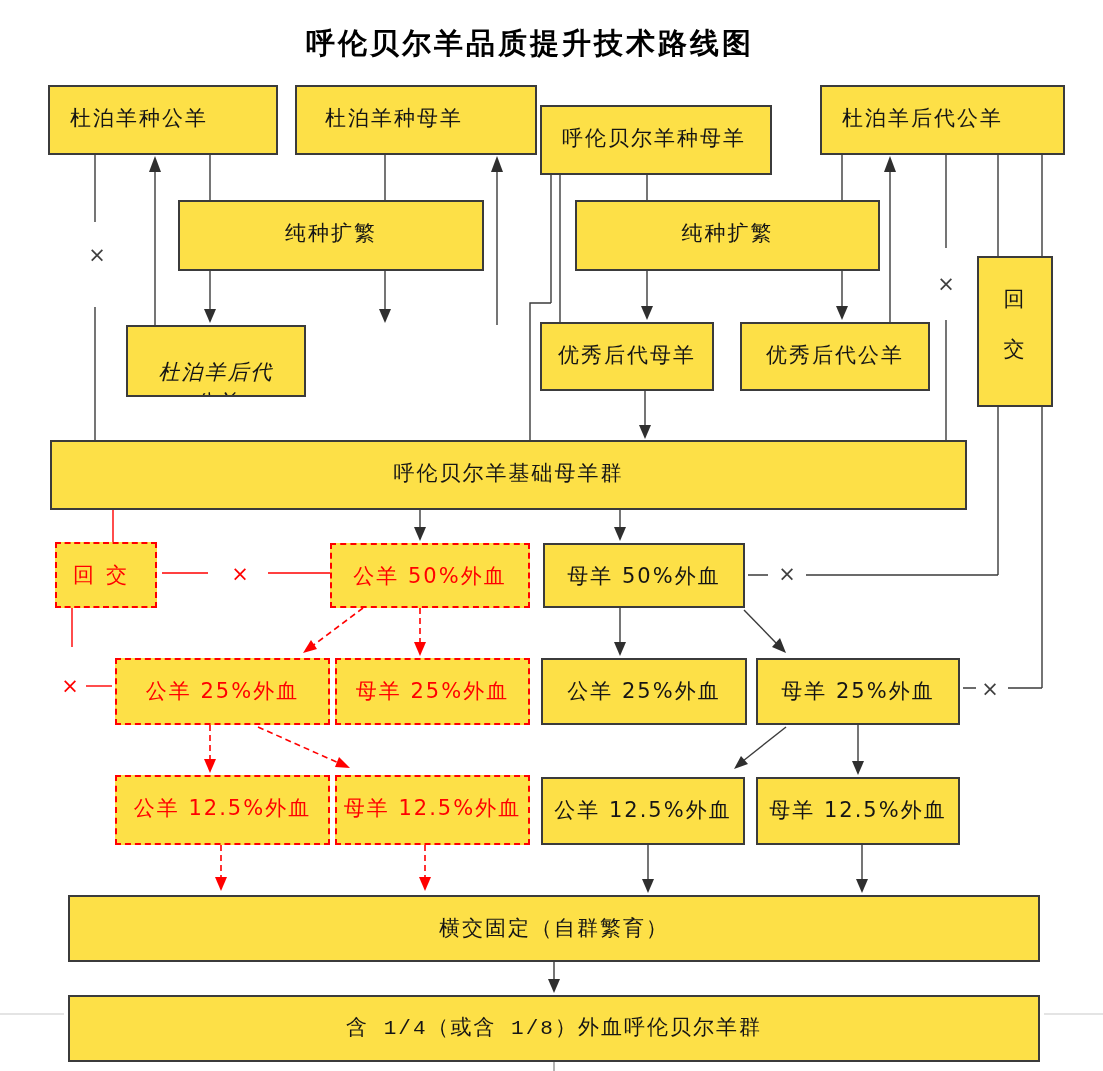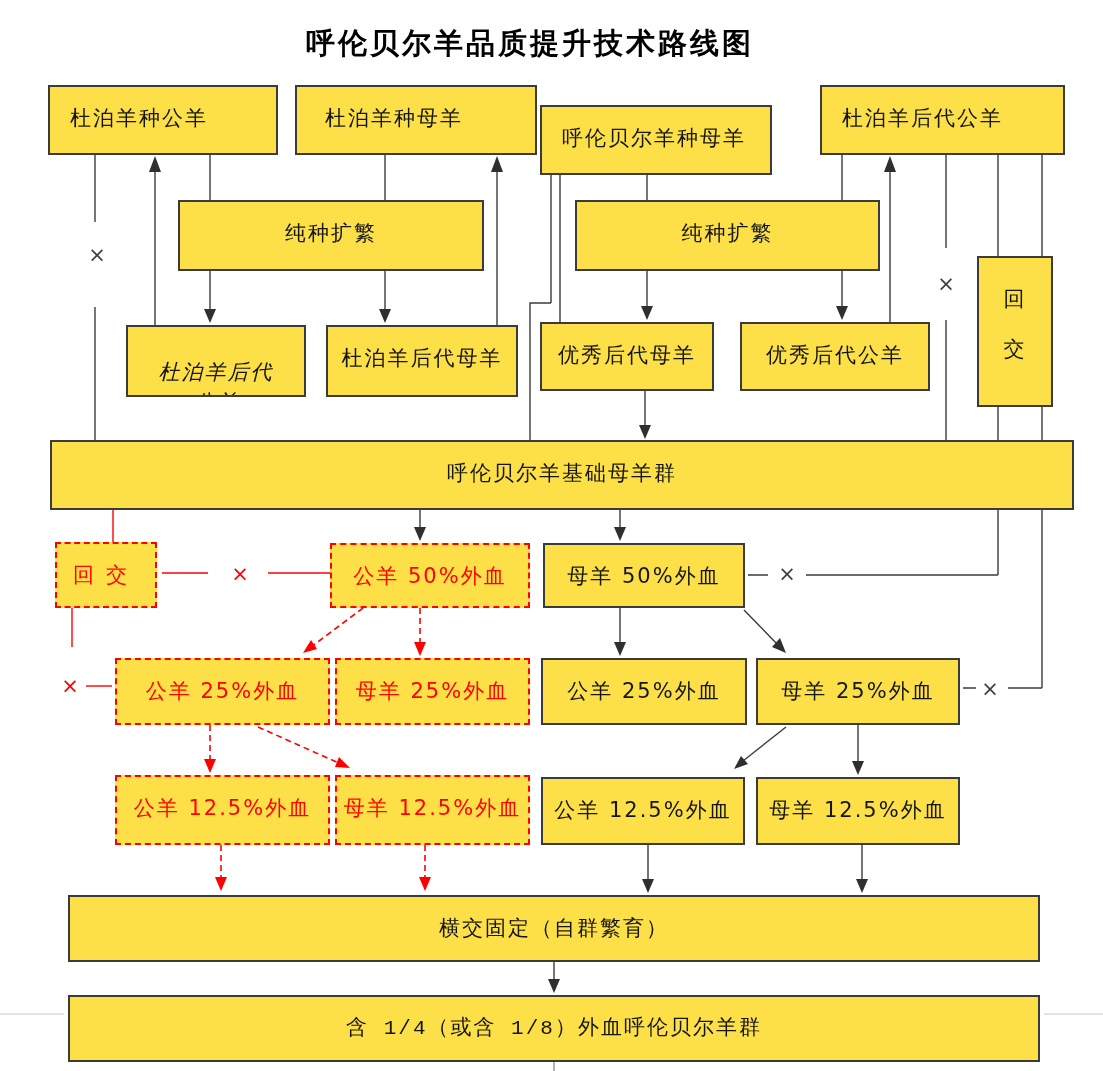--- a/index.html
+++ b/index.html
@@ -128,27 +128,26 @@
 
   <div class="box tl" style="left:48px;top:85px;width:230px;height:70px;">杜泊羊种公羊</div>
   <div class="box tl" style="left:295px;top:85px;width:242px;height:70px;padding-left:28px;">杜泊羊种母羊</div>
   <div class="box tl" style="left:540px;top:85px;width:232px;height:70px;margin-top:20px;">呼伦贝尔羊种母羊</div>
   <div class="box tl" style="left:820px;top:85px;width:245px;height:70px;">杜泊羊后代公羊</div>
 
   <div class="box" style="left:178px;top:200px;width:306px;height:71px;">纯种扩繁</div>
   <div class="box" style="left:575px;top:200px;width:305px;height:71px;">纯种扩繁</div>
 
   <div class="box clip" style="left:126px;top:325px;width:180px;height:72px;padding-left:20px;padding-right:20px;">杜泊羊后代公羊</div>
-  <div class="box" style="left:326px;top:325px;width:192px;height:72px;">杜泊羊后代母羊</div>
   <div class="box" style="left:540px;top:322px;width:174px;height:69px;">优秀后代母羊</div>
   <div class="box" style="left:740px;top:322px;width:190px;height:69px;">优秀后代公羊</div>
 
   <div class="box vbox" style="left:977px;top:256px;width:76px;height:151px;">回交</div>
 
-  <div class="box" style="left:50px;top:440px;width:1024px;height:70px;font-family:Liberation Serif, serif;">呼伦贝尔羊基础母羊群</div>
+  <div class="box" style="left:50px;top:440px;width:917px;height:70px;font-family:Liberation Serif, serif;">呼伦贝尔羊基础母羊群</div>
 
   <div class="box red sp" style="left:55px;top:542px;width:102px;height:66px;">回交</div>
   <div class="box red" style="left:330px;top:543px;width:200px;height:65px;">公羊 50%外血</div>
   <div class="box" style="left:543px;top:543px;width:202px;height:65px;">母羊 50%外血</div>
 
   <div class="box red" style="left:115px;top:658px;width:215px;height:67px;">公羊 25%外血</div>
   <div class="box red" style="left:335px;top:658px;width:195px;height:67px;">母羊 25%外血</div>
   <div class="box" style="left:541px;top:658px;width:206px;height:67px;">公羊 25%外血</div>
   <div class="box" style="left:756px;top:658px;width:204px;height:67px;">母羊 25%外血</div>
 

